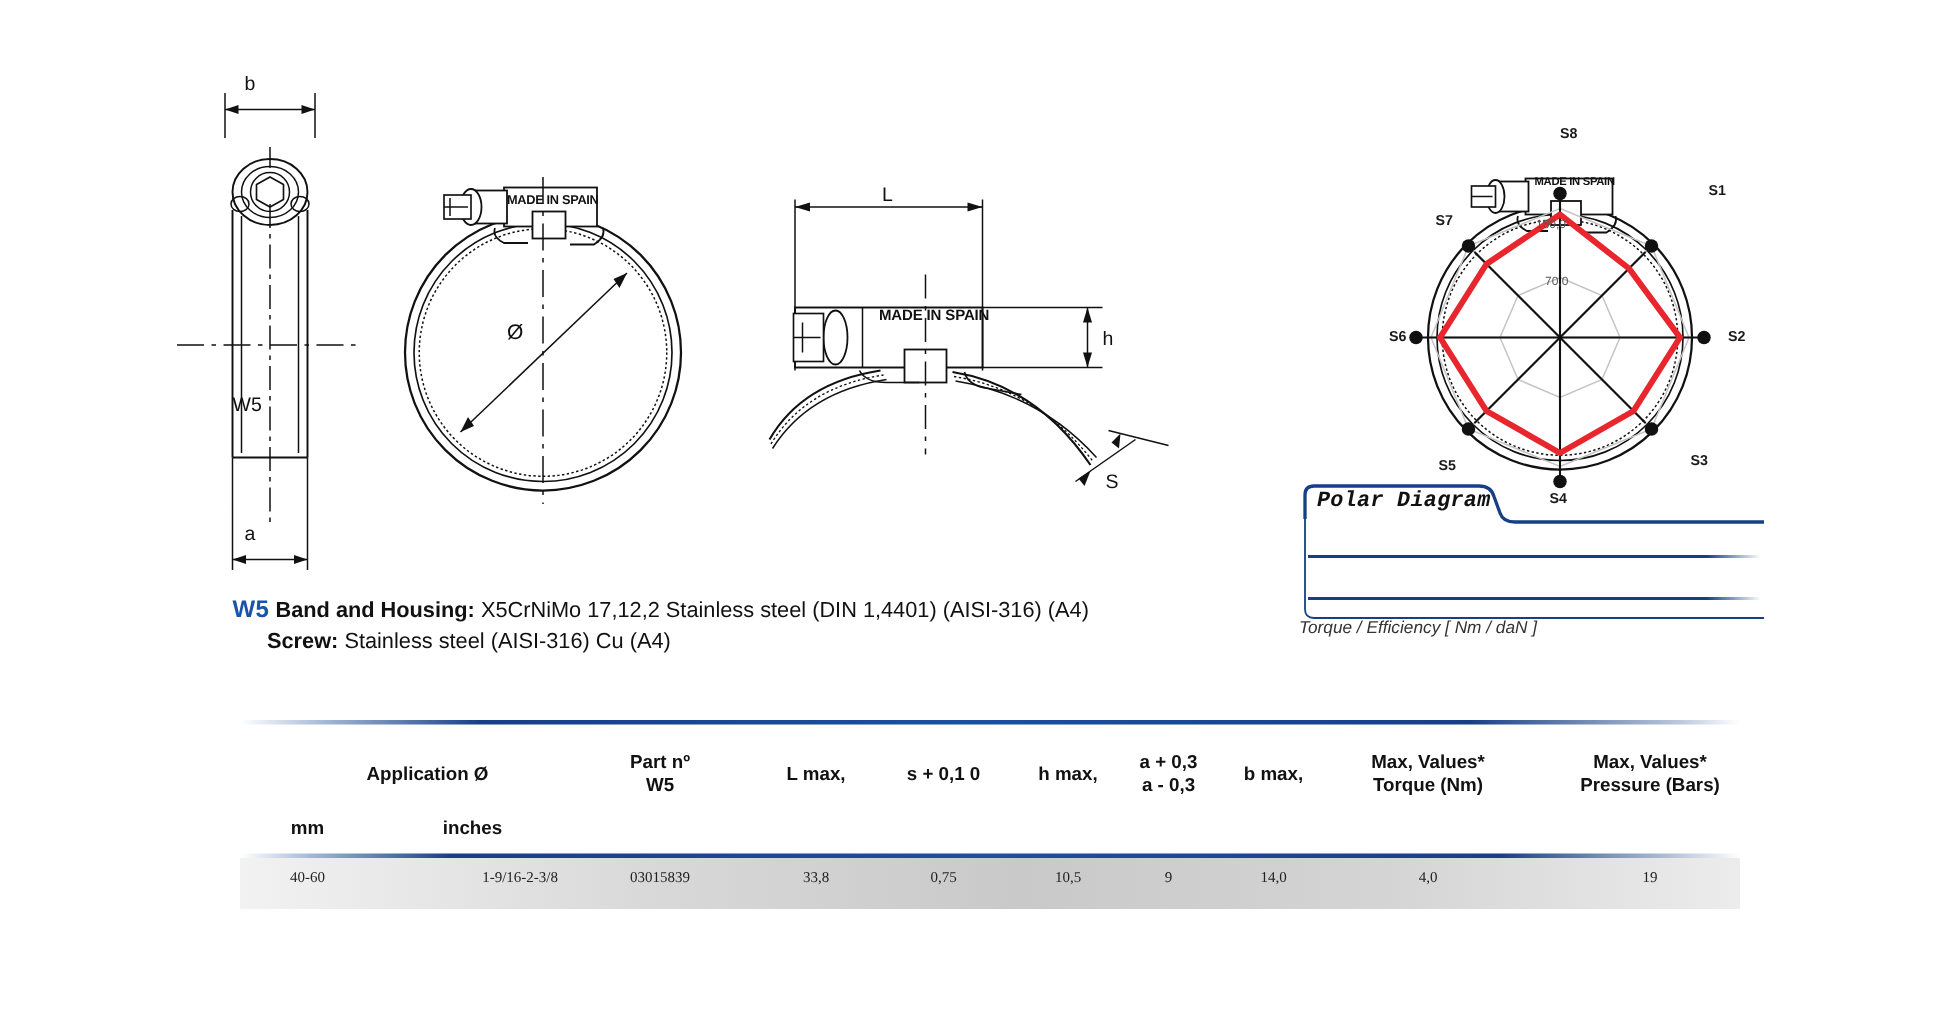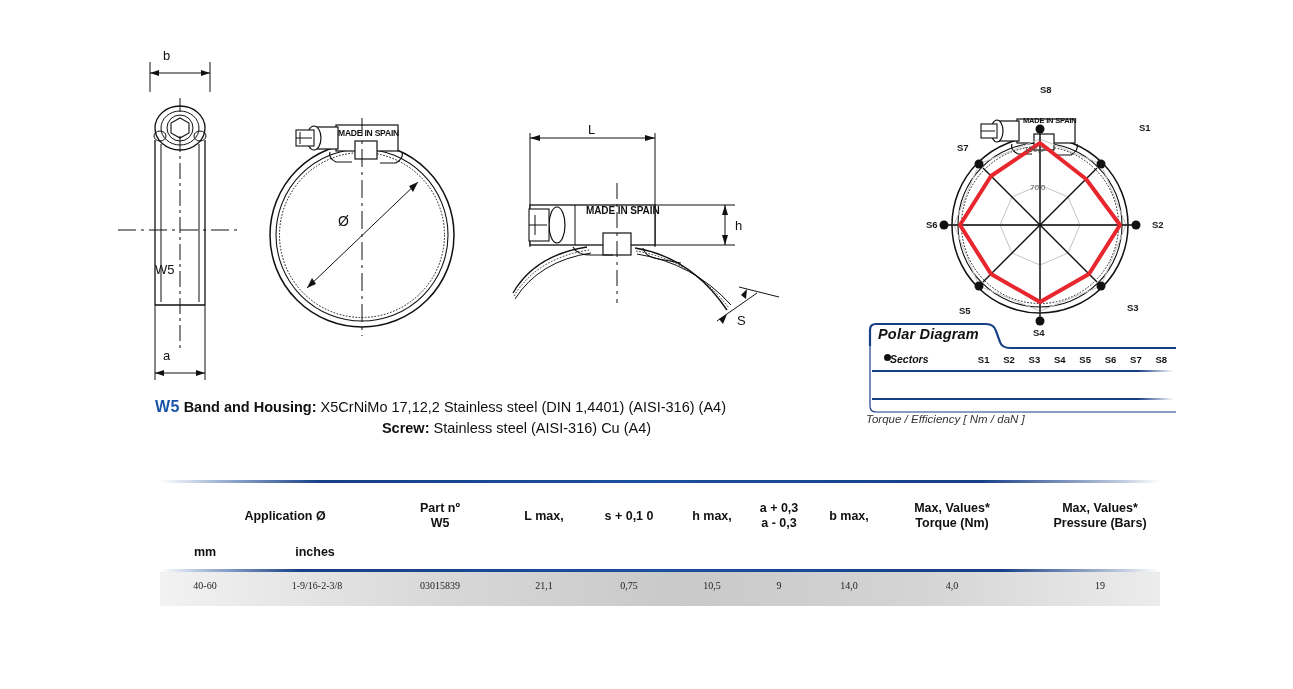--- a/index.html
+++ b/index.html
@@ -22,24 +22,24 @@
   
   .spec{
     position:absolute;left:155px;top:396px;width:700px;
     font-size:14.5px;line-height:21px;color:#111;
   }
   .spec .w5{
     color:#1a54a8;font-weight:bold;font-size:16px;
     letter-spacing:.3px;
   }
   .spec b{font-weight:bold;color:#111;}
-  .spec .line2{display:block;margin-left:23px;text-align:center;}
-
-  
-  .polar-panel{position:absolute;left:866px;top:322px;width:312px;height:90px;}
+  .spec .line2{display:block;margin-left:23px;}
+
+  
+  .polar-panel{position:absolute;left:866px;top:322px;width:312px;height:90px;font-family:Liberation Mono, monospace;}
   .polar-tabline{position:absolute;left:0;top:0;width:312px;height:92px;}
   .polar-title{
     position:absolute;left:12px;top:4px;
     font-weight:bold;font-style:italic;font-size:14.5px;
     color:#111;letter-spacing:.2px;
   }
   .legend-table{
     position:absolute;left:8px;top:26px;width:300px;
     border-collapse:collapse;font-size:9.5px;
   }
@@ -296,34 +296,20 @@
       <path d="M4 24 L4 8 Q4 2 10 2 L120 2 Q128 2 130 9 L134 20 Q136 26 144 26 L310 26" fill="none" stroke="#173f86" stroke-width="2.2"></path>
       <path d="M4 24 L4 84 Q4 90 10 90 L310 90" fill="none" stroke="#173f86" stroke-width="1.2"></path>
     </svg>
     <div class="polar-title">Polar Diagram</div>
 
     <div class="lg-rule" style="top:48px;background:linear-gradient(90deg,#173f86 0%,#173f86 88%,#ffffff 100%);height:2px;"></div>
     <div class="lg-rule" style="top:76px;background:linear-gradient(90deg,#173f86 0%,#173f86 88%,#ffffff 100%);height:2px;"></div>
 
     <table class="legend-table">
       <tbody>
-          <tr class="lg-row">
-        <td class="lg-name" style="position:relative;">
-          <span class="lg-dot"></span>
-          <span>Sectors</span>
-        </td>
-        <td class="lg-val">S1</td>
-        <td class="lg-val">S2</td>
-        <td class="lg-val">S3</td>
-        <td class="lg-val">S4</td>
-        <td class="lg-val">S5</td>
-        <td class="lg-val">S6</td>
-        <td class="lg-val">S7</td>
-        <td class="lg-val">S8</td>
-      </tr>
       <tr style="height:6px;">
             <td colspan="9"></td>
           </tr>
     </tbody>
       </table>
   </div>
   <div class="polar-note">Torque / Efficiency [ Nm / daN ]</div>
 
   <div class="table-wrap">
     <div class="rule-top"></div>
@@ -357,23 +343,23 @@
       <div class="th" style="left:860px;top:18px;width:160px;">
         <span>Max, Values*</span><br>
         <span>Pressure (Bars)</span>
       </div>
     </div>
 
     <div class="rule-mid"></div>
 
     <div class="datarow">
       <div class="td" style="left:10px;width:70px;">40-60</div>
-      <div class="td" style="left:102px;width:110px;">1-9/16-2-3/8</div>
+      <div class="td" style="left:102px;width:110px;text-align:right;">1-9/16-2-3/8</div>
       <div class="td" style="left:225px;width:110px;">03015839</div>
-      <div class="td" style="left:348px;width:72px;">21,1</div>
+      <div class="td" style="left:348px;width:72px;">33,8</div>
       <div class="td" style="left:424px;width:90px;">0,75</div>
       <div class="td" style="left:516px;width:72px;">10,5</div>
       <div class="td" style="left:583px;width:72px;">9</div>
       <div class="td" style="left:653px;width:72px;">14,0</div>
       <div class="td" style="left:717px;width:150px;">4,0</div>
       <div class="td" style="left:860px;width:160px;">19</div>
     </div>
   </div>
 
 </div>

